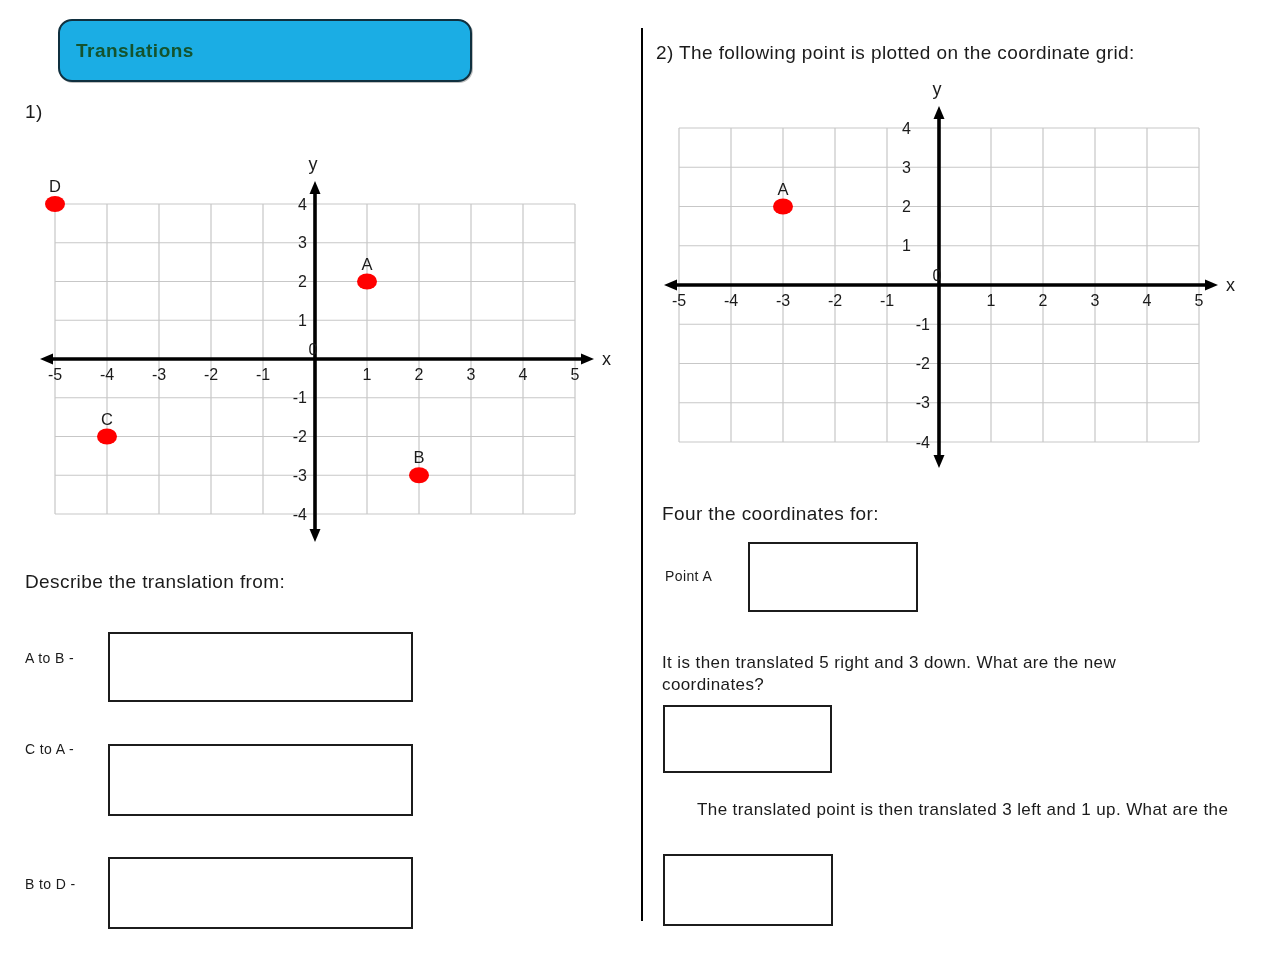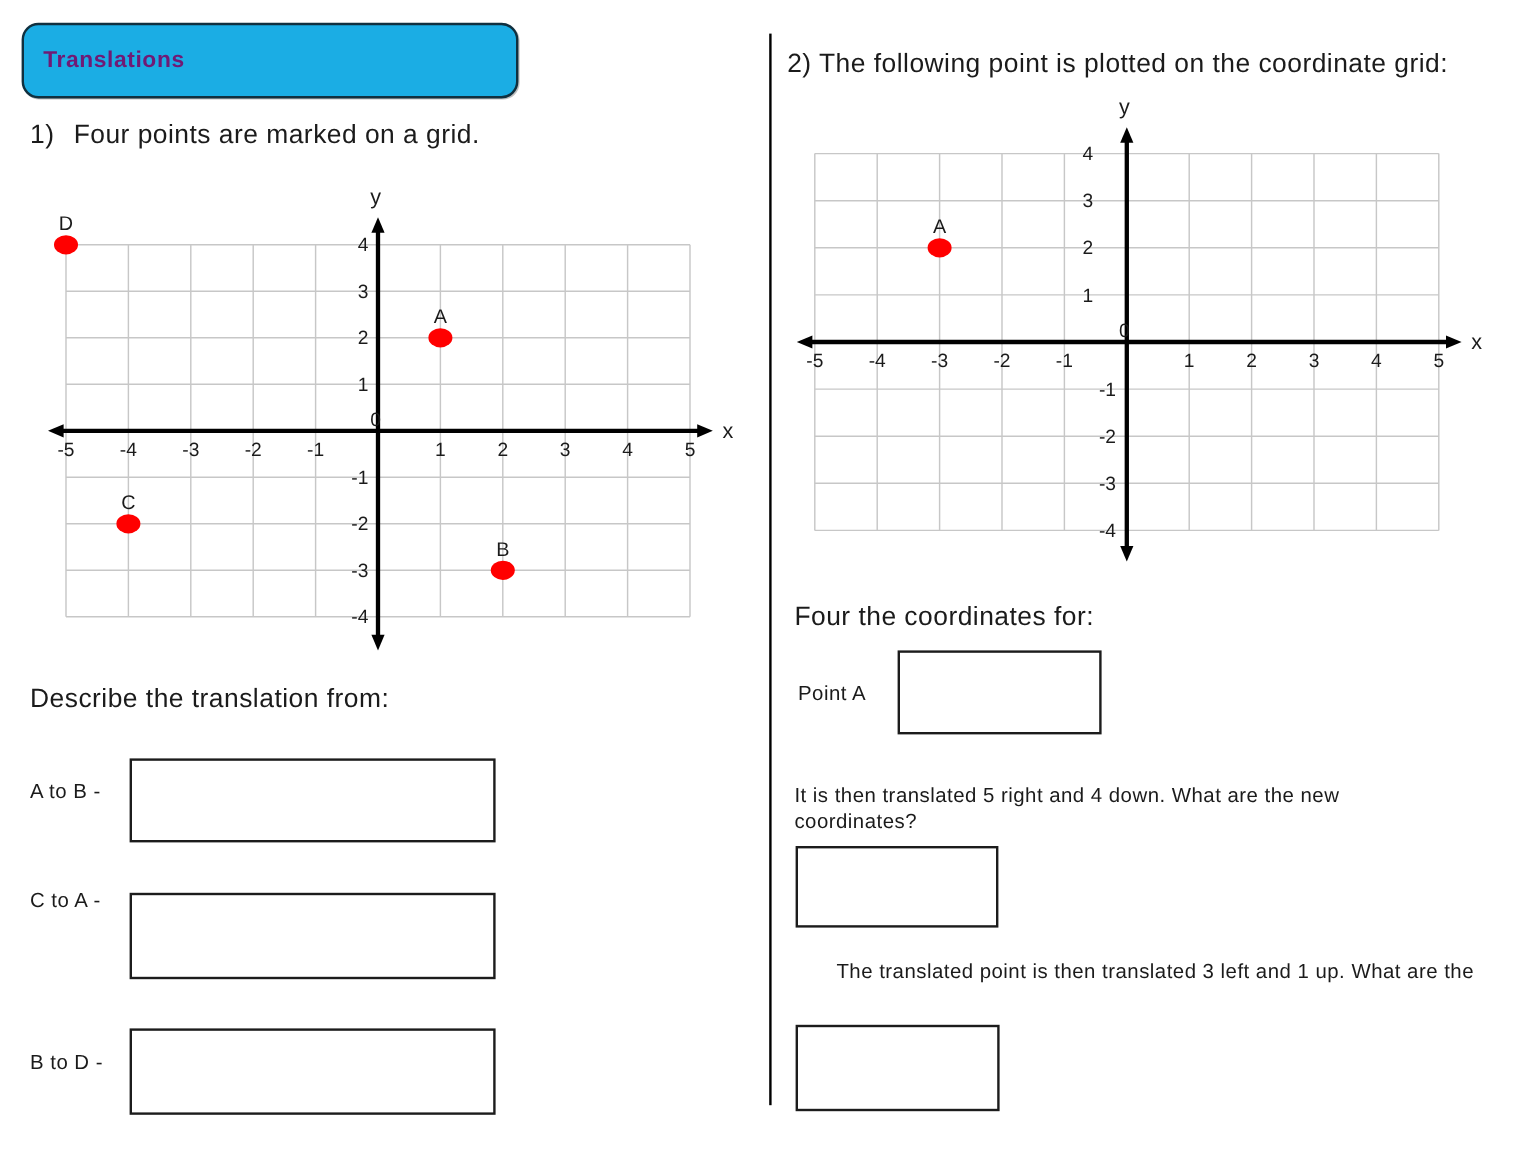--- a/index.html
+++ b/index.html
@@ -1,46 +1,45 @@
 <!DOCTYPE html>
 <html><head>
 <meta charset="utf-8">
 <style>
   html,body{margin:0;padding:0}
   body{
     width:1280px;height:960px;background:#ffffff;position:relative;overflow:hidden;
     font-family:"Liberation Sans",sans-serif;color:#1b1b1b;
   }
   .abs{position:absolute}
-  .txt{font-size:22px;letter-spacing:.4px;line-height:22px;white-space:nowrap}
+  .txt{font-size:19px;letter-spacing:.4px;line-height:22px;white-space:nowrap}
   .qline{font-size:17px;letter-spacing:.4px;line-height:22px;white-space:nowrap}
   .banner{
     left:18px;top:19px;width:410px;height:59px;border-radius:14px;
     border:2px solid #10303f;display:flex;align-items:center;
     box-shadow:1px 1px 0 rgba(0,0,0,.25);
   }
   .banner-label{font-size:19px;font-weight:bold;letter-spacing:.5px;padding-left:16px}
   .divider{left:641px;top:28px;width:2px;height:893px;background:#000}
   .ansbox{background:#fff;border:2.5px solid #1c1c1c;box-sizing:border-box}
-  .rowlabel{font-size:17px;letter-spacing:.4px;white-space:nowrap}
+  .rowlabel{font-size:14px;letter-spacing:.4px;white-space:nowrap}
   svg{font-family:inherit}
   svg text{fill:#1b1b1b}
 </style>
 </head>
 <body>
 
 <div class="abs divider" style="background: rgb(0, 0, 0);"></div>
 
-<div class="abs banner" style="background: rgb(27, 173, 228); color: #701a75;">
+<div class="abs banner" style="background: rgb(27, 173, 228); color: #14532d; margin-left: 40px;">
   <span class="banner-label">Translations</span>
 </div>
 
 <div class="abs" style="left:25px;top:101px;display:flex;gap:16px">
   <span class="txt">1)</span>
-  <span class="txt">Four points are marked on a grid.</span>
 </div>
 
 <svg id="grid1" class="abs" style="left:35px;top:150px" width="585" height="402" viewBox="35 150 585 402">
     <line x1="55" y1="204" x2="55" y2="514" stroke="#c7c7c7" stroke-width="1.2"></line>
     <line x1="107" y1="204" x2="107" y2="514" stroke="#c7c7c7" stroke-width="1.2"></line>
     <line x1="159" y1="204" x2="159" y2="514" stroke="#c7c7c7" stroke-width="1.2"></line>
     <line x1="211" y1="204" x2="211" y2="514" stroke="#c7c7c7" stroke-width="1.2"></line>
     <line x1="263" y1="204" x2="263" y2="514" stroke="#c7c7c7" stroke-width="1.2"></line>
     <line x1="315" y1="204" x2="315" y2="514" stroke="#c7c7c7" stroke-width="1.2"></line>
     <line x1="367" y1="204" x2="367" y2="514" stroke="#c7c7c7" stroke-width="1.2"></line>
@@ -158,21 +157,21 @@
     <ellipse cx="783" cy="206.5" rx="10" ry="8" fill="#FF0000"></ellipse>
     <text x="783" y="194.5" text-anchor="middle" font-size="16.5">A</text>
   </svg>
 
 <div class="abs txt" style="left:662px;top:503px">Four the coordinates for:</div>
 
 <div class="abs rowlabel" style="left:665px;top:568px">Point A</div>
 <div class="abs ansbox" style="left:748px;top:542px;width:170px;height:70px"></div>
 
 <div class="abs" style="left:662px;top:652px">
-  <div class="qline">It is then translated 5 right and 4 down. What are the new</div>
+  <div class="qline">It is then translated 5 right and 3 down. What are the new</div>
   <div class="qline">coordinates?</div>
 </div>
 <div class="abs ansbox" style="left:663px;top:705px;width:169px;height:68px"></div>
 
 <div class="abs" style="left:697px;top:799px">
   <div class="qline">The translated point is then translated 3 left and 1 up. What are the</div>
 </div>
 <div class="abs ansbox" style="left:663px;top:854px;width:170px;height:72px"></div>
 
 </body></html>

